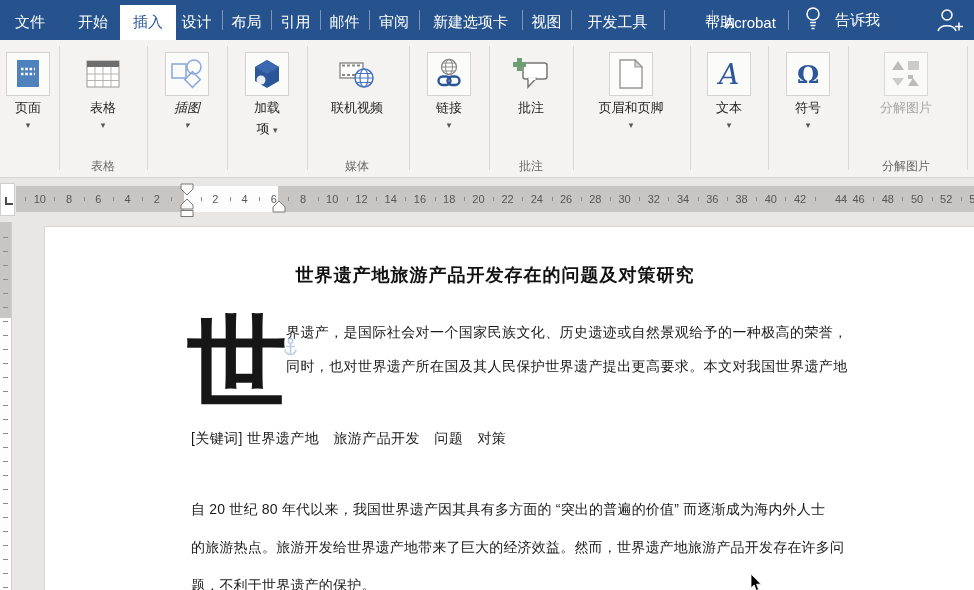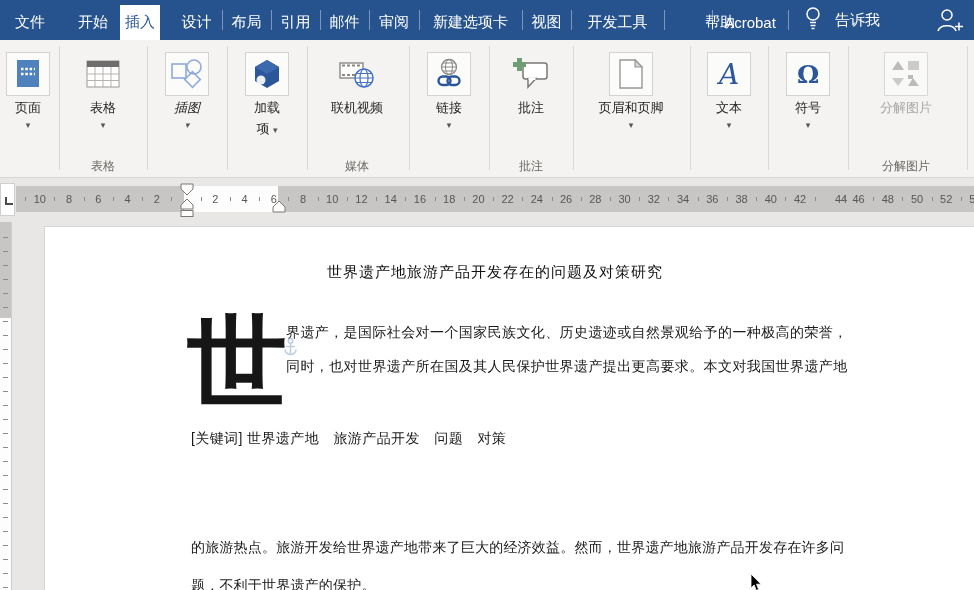--- a/index.html
+++ b/index.html
@@ -42,21 +42,21 @@
 
   
   #doc-area{position:absolute;left:0;top:222px;width:974px;height:368px;background:#e9e7e5}
   #vruler{position:absolute;left:0;top:0;width:12px;height:368px;border-right:1px solid #cfcdcb;box-sizing:border-box}
   #vruler-top{position:absolute;left:0;top:0;width:11px;height:96px;background:#c8c6c4}
   #vruler-rest{position:absolute;left:0;top:96px;width:11px;height:272px;background:#fdfdfd}
   #vruler-ticks{position:absolute;left:3px;top:2px;width:5px;height:364px;
     background:repeating-linear-gradient(to bottom,transparent 0,transparent 13px,#8d8b89 13px,#8d8b89 14px)}
   #page{position:absolute;left:44px;top:4px;width:930px;height:364px;background:#fff;
         border-left:1px solid #d7d5d3;border-top:1px solid #d7d5d3;box-sizing:border-box}
-  #doc-title{position:absolute;left:0;top:36px;width:900px;text-align:center;font-size:15px;font-weight:normal;
+  #doc-title{position:absolute;left:0;top:36px;width:900px;text-align:center;font-size:18px;font-weight:bold;
              color:#111;letter-spacing:1px;white-space:nowrap}
   #dropcap{position:absolute;left:142px;top:84px;font-size:100px;line-height:102px;font-weight:700;color:#161616}
   #anchor-icon{position:absolute;left:238px;top:111px;opacity:.8}
   .docline{position:absolute;font-size:14px;letter-spacing:.4px;color:#1a1a1a;white-space:nowrap}
   #abs1{left:241px;top:97px} #abs2{left:241px;top:131px} #abs3{left:241px;top:165px}
   #kwline{left:146px;top:203px}
   #body1{left:146px;top:274px;letter-spacing:.2px}
   #body2{left:146px;top:312px;letter-spacing:.2px}
   #body3{left:146px;top:350px;letter-spacing:.2px}
   #cursor{position:absolute;left:750px;top:574px;line-height:0}
@@ -78,21 +78,21 @@
     </div>
     <span id="share-icon">
       <svg width="28" height="27" viewBox="0 0 28 27" fill="none" stroke="#fff" stroke-width="1.5">
         <circle cx="11" cy="8" r="5"></circle>
           <path d="M2,24 C4,17 18,17 20,24"></path>
           <path d="M19,19.5 h8 M23,15.5 v8"></path>
       </svg>
     </span>
   <div class="tab" style="left: 0px; width: 60px;">文件</div>
       <div class="tab" style="left: 66px; width: 54px;">开始</div>
-      <div class="tab selected" style="left: 120px; width: 40px;">插入</div>
+      <div class="tab selected" style="left: 120px; width: 56px;">插入</div>
       <div class="tab" style="left: 171px; width: 51px;">设计</div>
       <div class="tab" style="left: 222px; width: 49px;">布局</div>
       <div class="tab" style="left: 271px; width: 49px;">引用</div>
       <div class="tab" style="left: 320px; width: 49px;">邮件</div>
       <div class="tab" style="left: 369px; width: 50px;">审阅</div>
       <div class="tab" style="left: 419px; width: 103px;">新建选项卡</div>
       <div class="tab" style="left: 522px; width: 49px;">视图</div>
       <div class="tab" style="left: 571px; width: 93px;">开发工具</div>
       <div class="tab" style="left: 664px; width: 48px; padding-left: 32px;">帮助</div>
       <div class="tab" style="left: 712px; width: 76px;">Acrobat</div>
@@ -347,20 +347,21 @@
       <div id="dropcap">世</div>
       <div id="anchor-icon">
         <svg width="15" height="19" viewBox="0 0 15 19" fill="none" stroke="#aac4de" stroke-width="1.6">
           <circle cx="7.5" cy="3" r="2.2"></circle>
             <path d="M7.5,5.5 V16 M2,11.5 C2,14.5 5,16.5 7.5,16.5 C10,16.5 13,14.5 13,11.5 M3,8.5 H12"></path>
         </svg>
       </div>
       <div class="docline" id="abs1">界遗产，是国际社会对一个国家民族文化、历史遗迹或自然景观给予的一种极高的荣誉，</div>
       <div class="docline" id="abs2">同时，也对世界遗产所在国及其人民保护世界遗产提出更高要求。本文对我国世界遗产地</div>
       <div class="docline" id="kwline">[关键词]  世界遗产地　旅游产品开发　问题　对策</div>
+      <div class="docline" id="body1">自 20 世纪 80 年代以来，我国世界遗产因其具有多方面的 “突出的普遍的价值” 而逐渐成为海内外人士</div>
       <div class="docline" id="body2">的旅游热点。旅游开发给世界遗产地带来了巨大的经济效益。然而，世界遗产地旅游产品开发存在许多问</div>
       <div class="docline" id="body3">题，不利于世界遗产的保护。</div>
     </div>
   </div>
 
   <div id="cursor">
     <svg width="12" height="18" viewBox="0 0 12 18">
         <polygon points="1,0 1,14 4.2,11 6.2,16.5 8.6,15.5 6.6,10.2 11,10.2" fill="#000" stroke="#fff" stroke-width="0.8"></polygon>
       </svg>
   </div>

